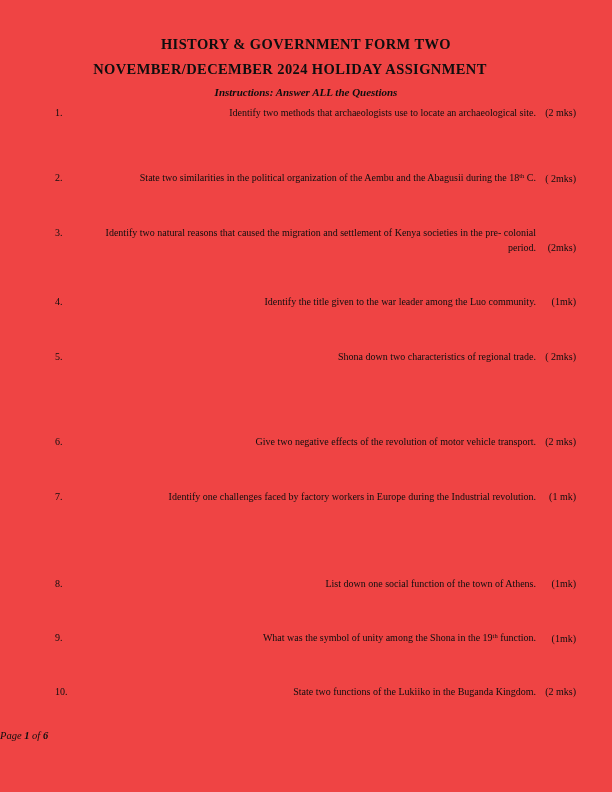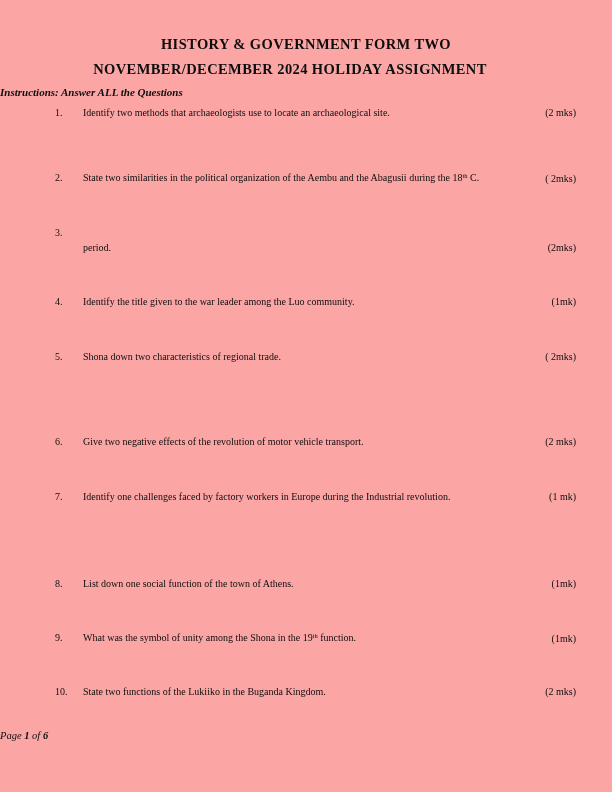--- a/index.html
+++ b/index.html
@@ -4,21 +4,21 @@
 <style>
   html, body {
     margin: 0;
     padding: 0;
     background: #ffffff;
   }
   .page {
     position: relative;
     width: 612px;
     height: 792px;
-    background: #fca5a5;
+    background: #ef4444;
     color: #0e0e0e;
     font-family: "Liberation Serif", "DejaVu Serif", serif;
     overflow: hidden;
   }
   .doc-title {
     position: absolute;
     top: 35px;
     left: 0;
     width: 612px;
     text-align: center;
@@ -36,20 +36,21 @@
     font-size: 14.5px;
     font-weight: bold;
     letter-spacing: 0.4px;
     line-height: 18px;
   }
   .doc-instructions {
     position: absolute;
     top: 85px;
     left: 0;
     width: 612px;
+    text-align: center;
     font-size: 11px;
     font-weight: bold;
     font-style: italic;
     line-height: 14px;
   }
   .questions {
     position: absolute;
     top: 0;
     left: 0;
     width: 612px;
@@ -65,20 +66,21 @@
   .q-num {
     position: absolute;
     left: 0;
     top: 0;
     width: 17px;
   }
   .q-text {
     display: block;
     margin-left: 28px;
     margin-right: 40px;
+    text-align: right;
   }
   .q-marks {
     position: absolute;
     right: 0;
     bottom: 0;
     white-space: pre;
   }
   .sup {
     font-size: 6.5px;
     vertical-align: baseline;
@@ -128,21 +130,21 @@
   </div>
 
   <div class="q-row">
     <span class="q-num">2.</span>
     <span class="q-text"><span>State two similarities in the political organization of the Aembu and the Abagusii during the 18</span><span class="sup">th</span><span> C.</span></span>
     <span class="q-marks">( 2mks)</span>
   </div>
 
   <div class="q-row">
     <span class="q-num">3.</span>
-    <span class="q-text"><br><span>period.</span></span>
+    <span class="q-text"><span>Identify two natural reasons that caused the migration and settlement of Kenya societies in the pre- colonial</span><br><span>period.</span></span>
     <span class="q-marks">(2mks)</span>
   </div>
 
   <div class="q-row">
     <span class="q-num">4.</span>
     <span class="q-text"><span>Identify the title given to the war leader among the Luo community.</span></span>
     <span class="q-marks">(1mk)</span>
   </div>
 
   <div class="q-row">

